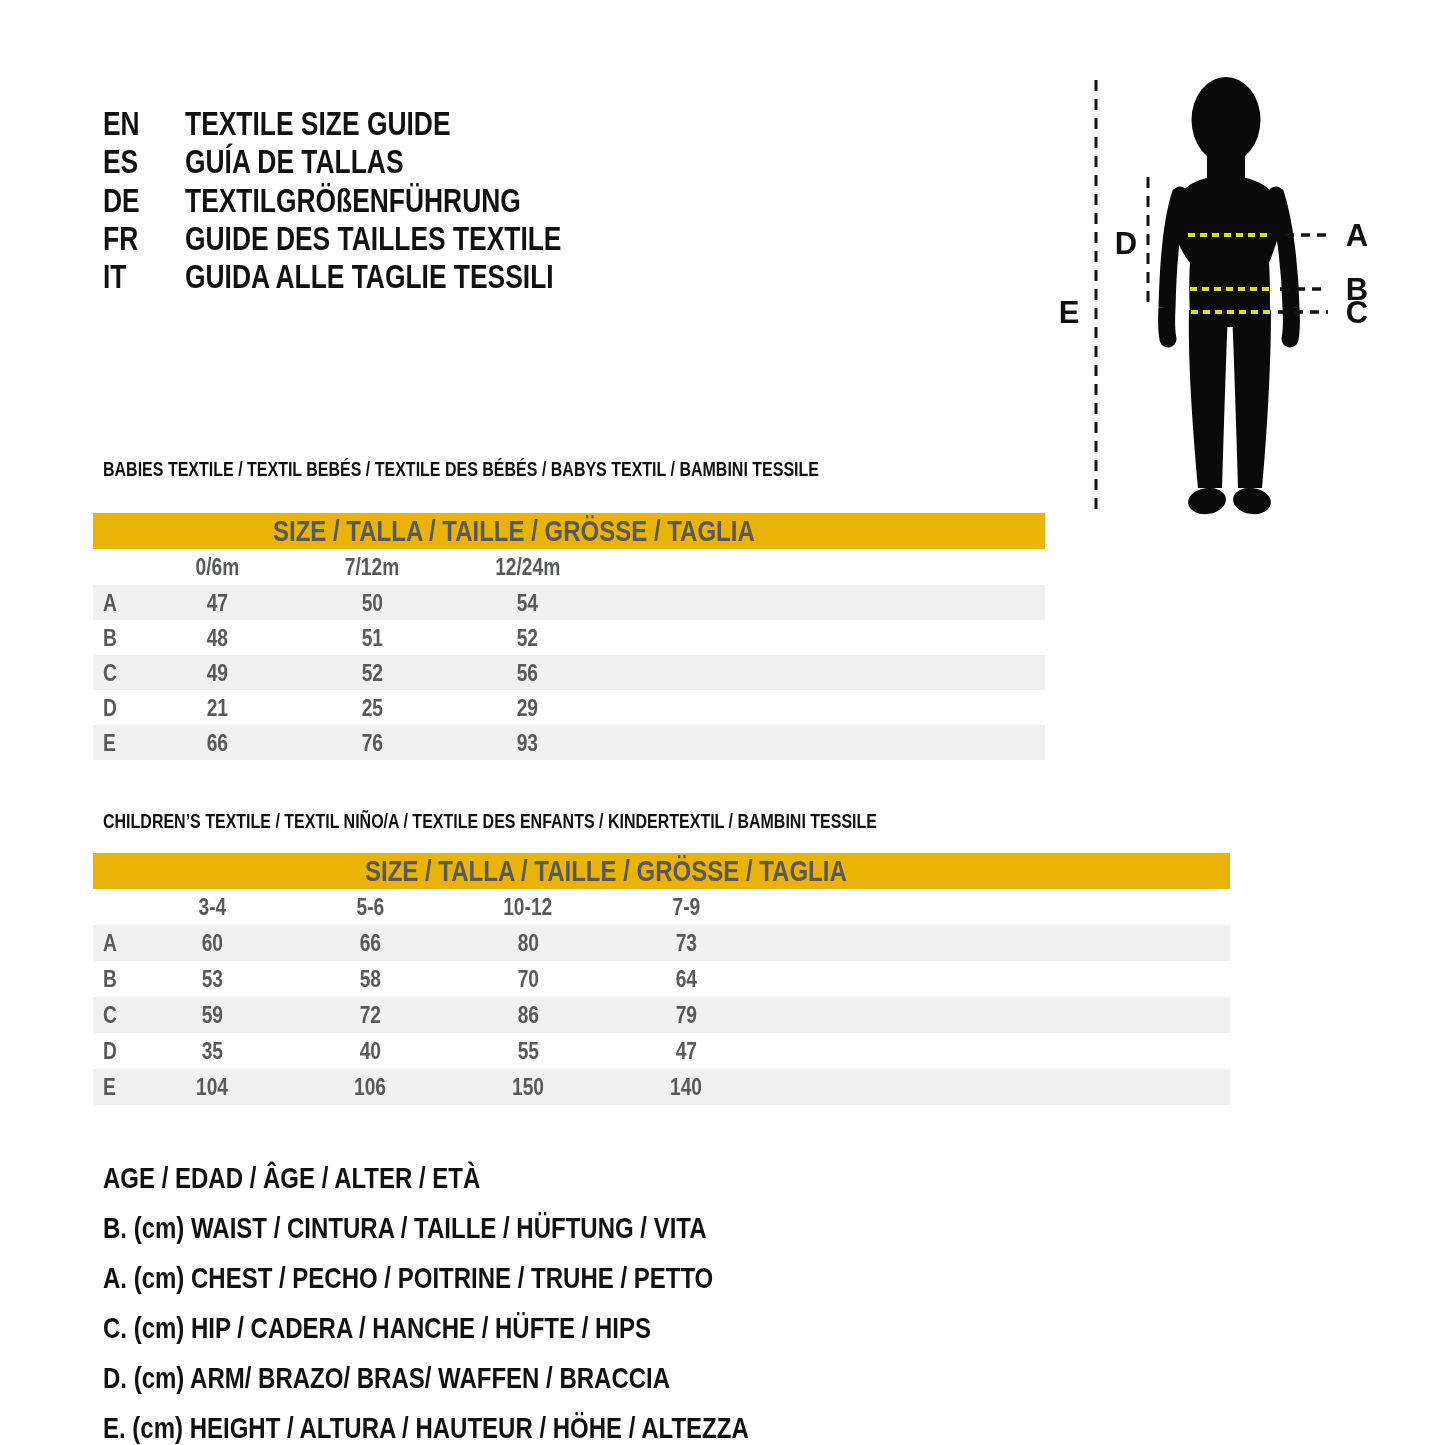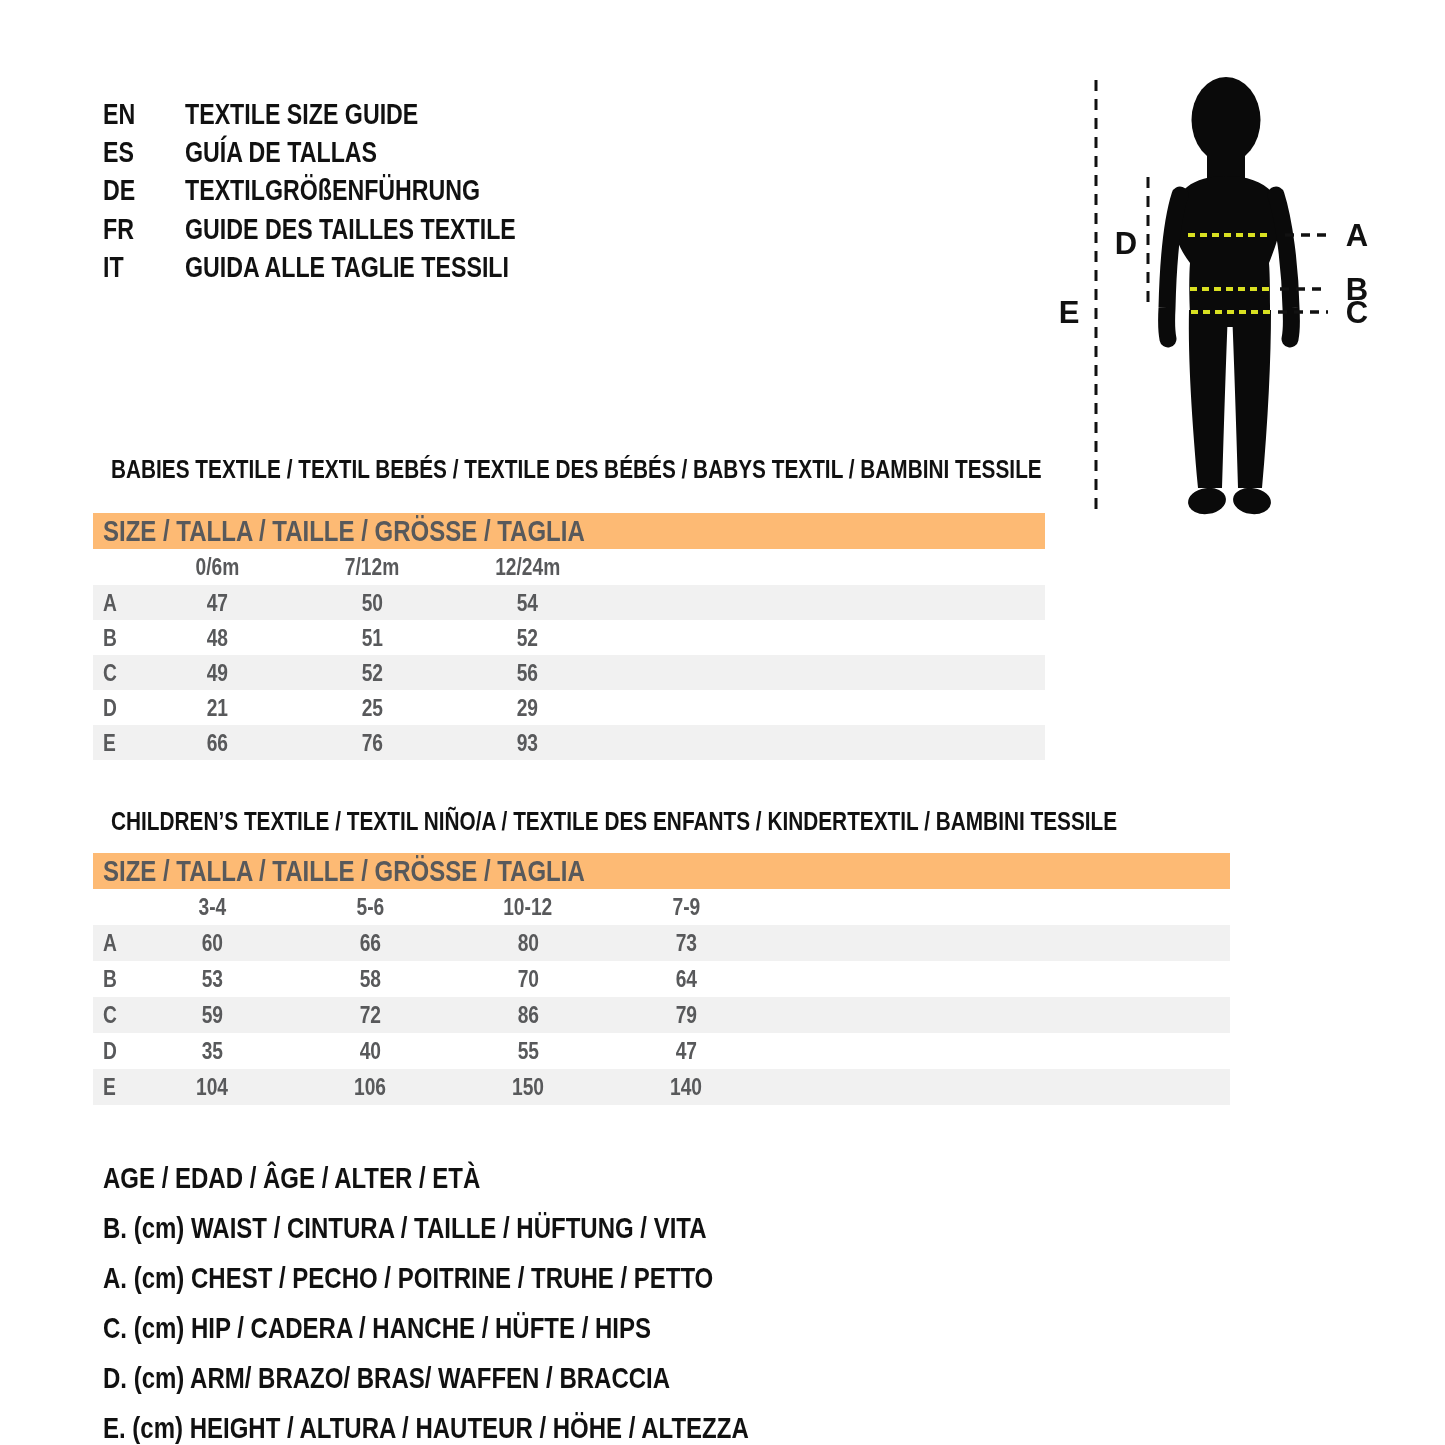--- a/index.html
+++ b/index.html
@@ -6,38 +6,38 @@
   .page{
     position:relative;width:1445px;height:1445px;background:#ffffff;overflow:hidden;
     font-family:"Liberation Sans","DejaVu Sans",sans-serif;font-weight:bold;color:#111111;
   }
   *{box-sizing:border-box;}
   
   .cnd{display:inline-block;transform:scaleX(0.8);transform-origin:0 50%;white-space:nowrap;}
   .cndc{display:inline-block;transform:scaleX(0.8);transform-origin:50% 50%;white-space:nowrap;}
 
   
-  .lang{position:absolute;left:103px;top:95px;font-size:29px;}
+  .lang{position:absolute;left:103px;top:105px;font-size:33px;}
   .lang-row{display:flex;height:38.3px;align-items:center;}
   .lang-code{width:82px;}
 
   
   .figure{position:absolute;left:1040px;top:60px;width:405px;height:480px;}
 
   
-  .sec-heading{position:absolute;left:111px;font-size:26px;line-height:32px;height:32px;}
+  .sec-heading{position:absolute;left:103px;font-size:20px;line-height:32px;height:32px;}
   .babies-heading{top:453px;}
   .children-heading{top:805px;}
 
   
   .size-table{position:absolute;left:93px;}
   .babies-table{top:513px;width:952px;}
   .children-table{top:853px;width:1137px;}
-  .size-bar{height:36px;background:#fdba74;display:flex;align-items:center;padding-left:10px;
-            color:#58595b;font-size:30px;}
+  .size-bar{height:36px;background:#eab308;display:flex;align-items:center;padding-left:10px;
+            color:#58595b;font-size:30px;justify-content:center;}
   .trow{display:flex;align-items:center;font-size:24px;color:#58595b;width:100%;}
   .thead-row{height:36px;}
   .babies-table .drow{height:35px;}
   .children-table .drow{height:36px;}
   .stripe{background:#f1f1f1;}
   .lblcell{padding-left:10px;}
   .babies-table .lblcell{width:47px;}
   .babies-table .vcell{width:155px;display:flex;justify-content:center;}
   .children-table .lblcell{width:40px;}
   .children-table .vcell{width:158px;display:flex;justify-content:center;}

